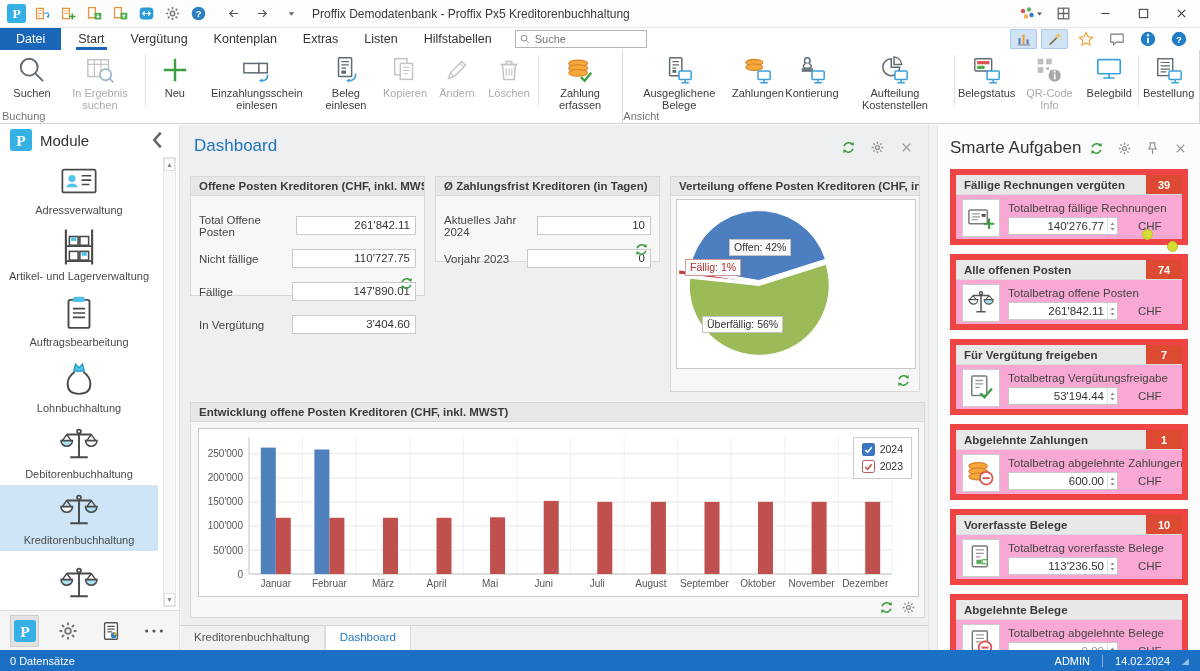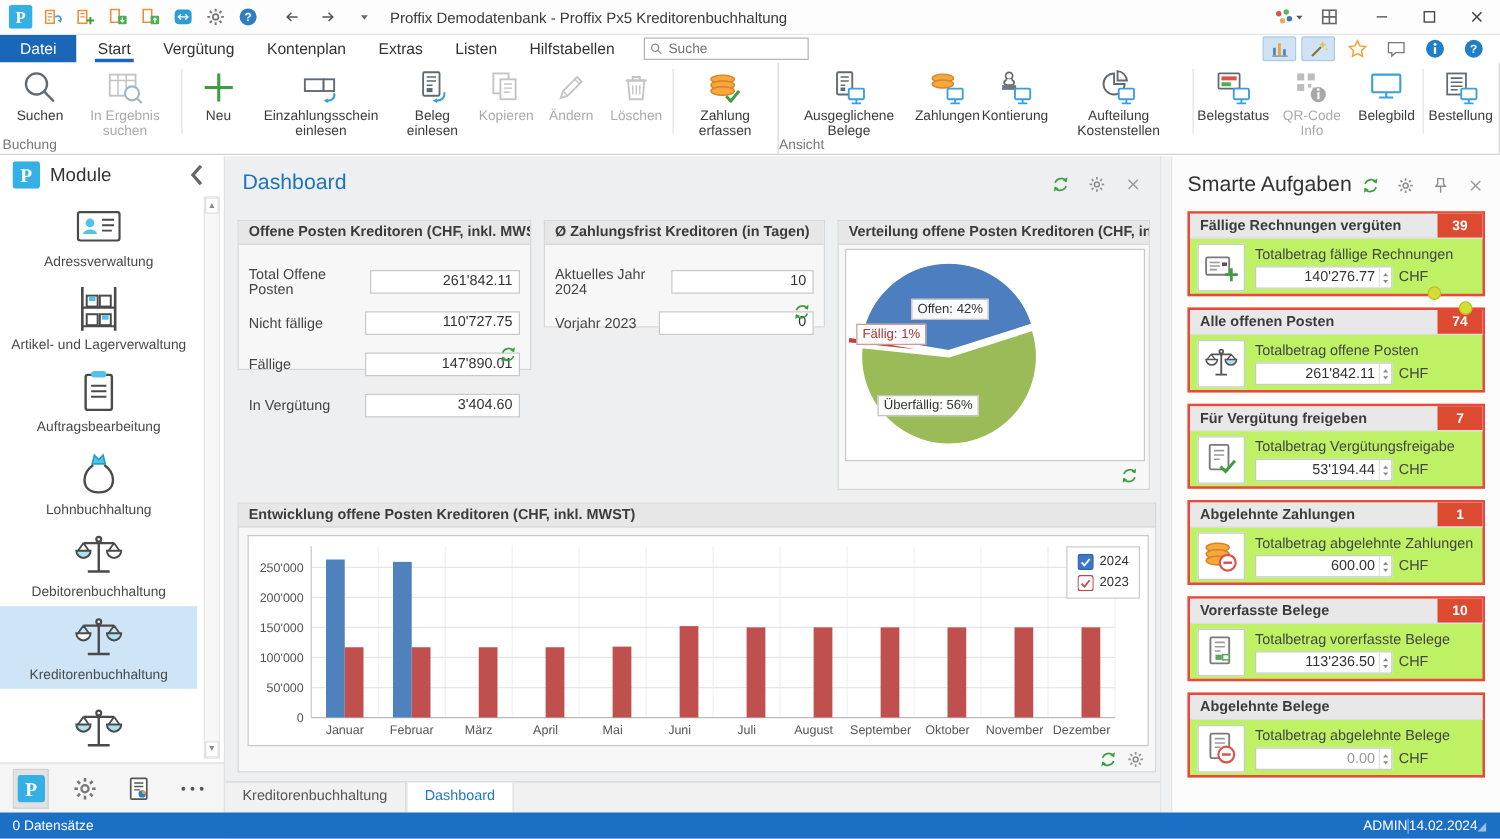--- a/index.html
+++ b/index.html
@@ -111,44 +111,44 @@
 
   .splitter{position:absolute;left:928px;top:125px;width:10px;height:525px;background:#f0f1f2;
             border-left:1px solid #e3e3e3;border-right:1px solid #e3e3e3;box-sizing:border-box}
 
   
   .rightpanel{position:absolute;left:938px;top:125px;width:262px;height:525px;background:#fcfcfc}
   .sa-header{padding:13px 12px 11px 12px;display:flex;align-items:center}
   .sa-title{font-size:17px;color:#333}
   .sa-hicons{margin-left:auto;display:flex;gap:13px;align-items:center}
   .sa-hicons .ic svg{width:15px;height:15px}
-  .sa-card{position:relative;margin:0 12px 9px 12px;border:2px solid #ef4444;background:#bef264;height:64px;box-sizing:content-box}
+  .sa-card{position:relative;margin:0 12px 9px 12px;border:6px solid #ef4444;background:#f9a8d4;height:64px;box-sizing:content-box}
   .sa-ch{height:19px;background:#e8e8e8;border-bottom:1px solid #ddd;display:flex;align-items:center;
          font-weight:bold;font-size:11.5px;color:#3b3b3b;padding-left:8px;position:relative}
   .sa-badge{position:absolute;right:0;top:0;bottom:0;width:36px;background:#dc4b31;color:#fff;
             display:flex;align-items:center;justify-content:center;font-size:11px;font-weight:bold}
   .sa-body{display:flex;padding:4px 6px;gap:8px;align-items:center}
   .sa-ic{width:36px;height:36px;border:1px solid #ccc;background:#fff;display:flex;align-items:center;justify-content:center;flex:none}
   .sa-ic svg{width:30px;height:30px}
   .sa-col{flex:1;min-width:0}
   .sa-lb{font-size:11.5px;color:#444;margin:1px 0 3px 0;white-space:nowrap}
-  .sa-vr{display:flex;align-items:center;gap:5px}
+  .sa-vr{display:flex;align-items:center;gap:20px}
   .va-box{width:110px;height:18px;background:#fff;border:1px solid #c9c9c9;display:flex;align-items:stretch;box-sizing:border-box;flex:none}
   .va-txt{flex:1;text-align:right;font-size:11.5px;padding-right:3px;line-height:16px}
   .va-txt.gray{color:#9a9a9a}
   .va-spin{width:9px;border-left:1px solid #e3e3e3;display:flex;align-items:center;justify-content:center}
   .va-spin svg{width:7px;height:13px}
   .va-cur{font-size:11.5px;color:#444;width:25px;flex:none}
   .sa-vr .ic{flex:none}
   .dot{position:absolute;width:9px;height:9px;border-radius:50%;background:#d5dc36;border:1px solid #b9c024}
 
   
   .statusbar{position:absolute;left:0;top:650px;width:1200px;height:21px;background:#1b6fc5;color:#fff;
              display:flex;align-items:center;font-size:11px;padding:0 10px;box-sizing:border-box}
-  .sb-right{margin-left:auto;display:flex;align-items:center;}
+  .sb-right{margin-left:auto;display:flex;align-items:center;gap:12px}
   .sb-sep{width:1px;height:12px;background:rgba(255,255,255,.45)}
   .sb-grip{color:rgba(255,255,255,.55);font-size:9px;letter-spacing:1px}
 </style>
 </head>
 <body>
 
 <div class="titlebar">
   <div class="qa" id="qa-icons">
       <span class="qa-icon qa-logo">
         <svg viewBox="0 0 24 24">

